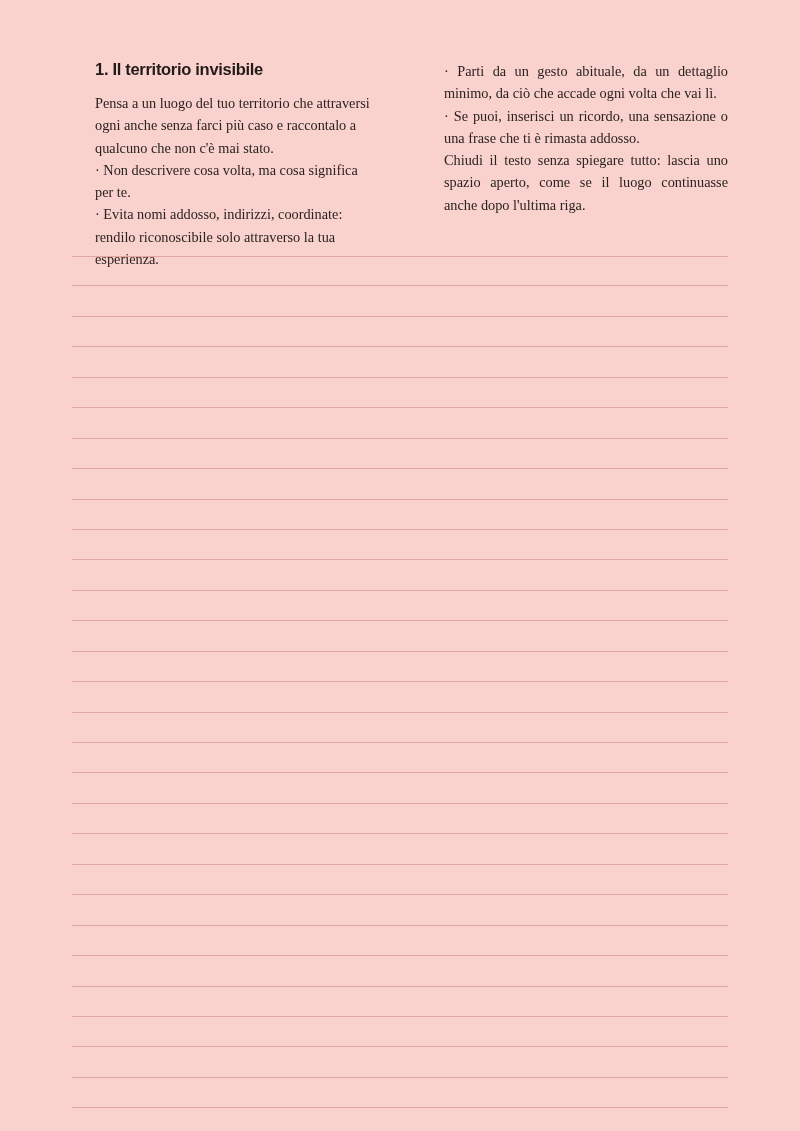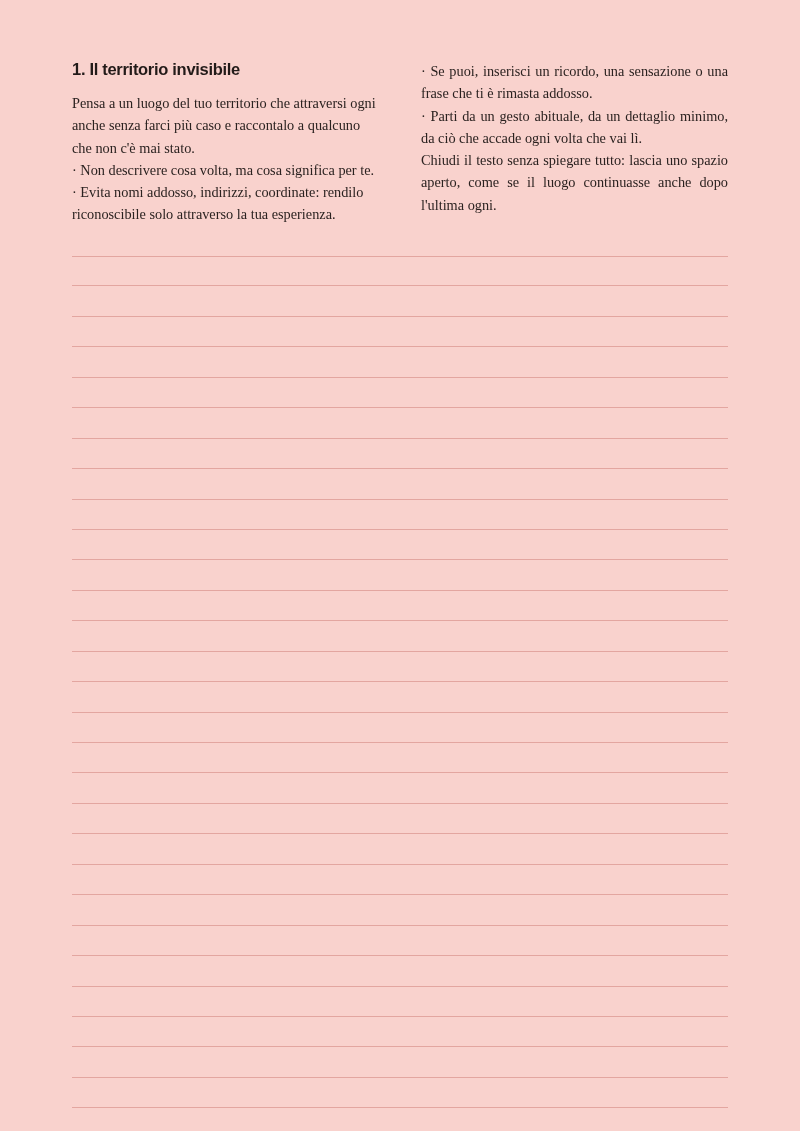--- a/index.html
+++ b/index.html
@@ -23,20 +23,21 @@
   .columns {
     position: absolute;
     top: 60px;
     left: 72px;
     width: 656px;
     display: flex;
     gap: 42px;
   }
   .col {
     width: 307px;
+    margin-left: 23px;
   }
   .title {
     font-family: "Liberation Sans", sans-serif;
     font-weight: bold;
     font-size: 16.5px;
     letter-spacing: -0.3px;
     margin: 0 0 13px 0;
     color: #231b19;
   }
   .para {
@@ -74,23 +75,23 @@
   <div class="columns">
 
     <div class="col col-left">
       <h1 class="title">1. Il territorio invisibile</h1>
       <p class="para">Pensa a un luogo del tuo territorio che attraversi ogni anche senza farci più caso e raccontalo a qualcuno che non c'è mai stato.</p>
       <p class="para">· Non descrivere cosa volta, ma cosa significa per te.</p>
       <p class="para">· Evita nomi addosso, indirizzi, coordinate: rendilo riconoscibile solo attraverso la tua esperienza.</p>
     </div>
 
     <div class="col col-right">
+      <p class="para">· Parti da un gesto abituale, da un dettaglio minimo, da ciò che accade ogni volta che vai lì.</p>
       <p class="para">· Se puoi, inserisci un ricordo, una sensazione o una frase che ti è rimasta addosso.</p>
-      <p class="para">· Parti da un gesto abituale, da un dettaglio minimo, da ciò che accade ogni volta che vai lì.</p>
-      <p class="para">Chiudi il testo senza spiegare tutto: lascia uno spazio aperto, come se il luogo continuasse anche dopo l'ultima ogni.</p>
+      <p class="para">Chiudi il testo senza spiegare tutto: lascia uno spazio aperto, come se il luogo continuasse anche dopo l'ultima riga.</p>
     </div>
 
   </div>
 
   <div class="rules" id="rules">
       <div class="rule"></div>
       <div class="rule"></div>
       <div class="rule"></div>
       <div class="rule"></div>
       <div class="rule"></div>

